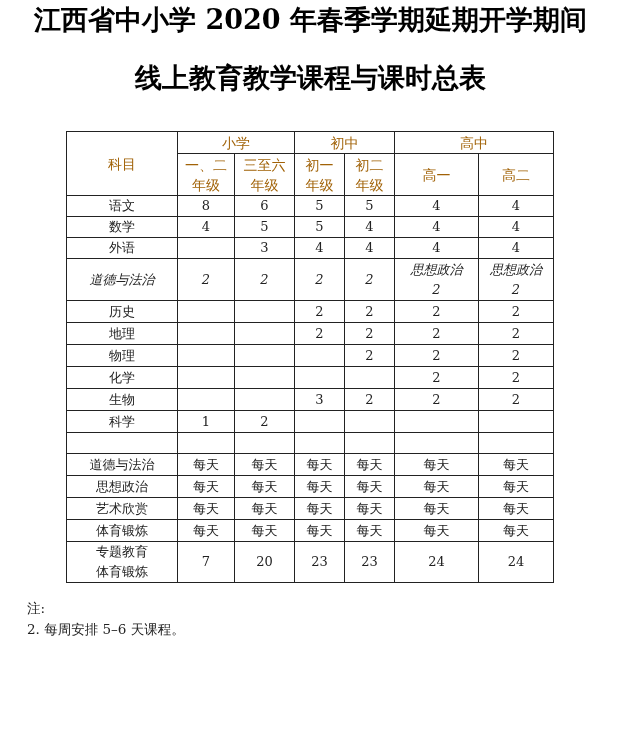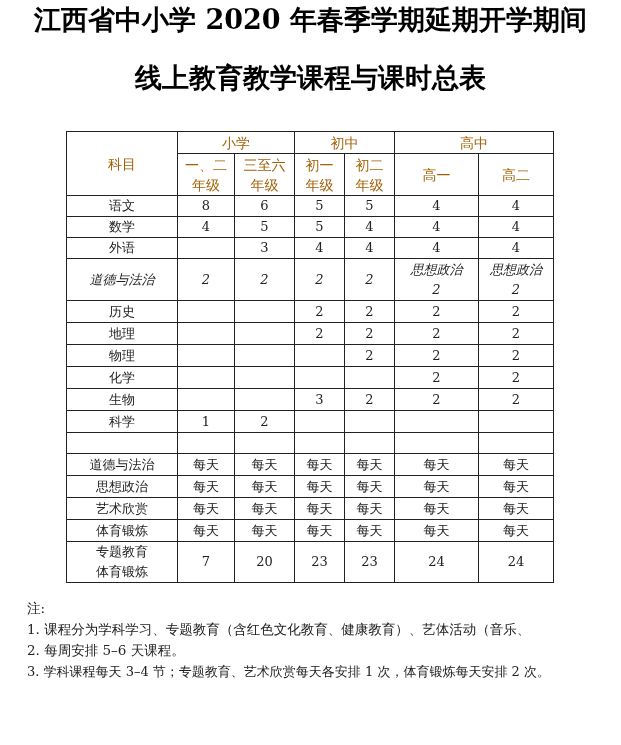--- a/index.html
+++ b/index.html
@@ -219,16 +219,14 @@
         <td>23</td>
         <td>23</td>
         <td>24</td>
         <td>24</td>
       </tr>
     </tbody>
 </table>
 
 <div class="notes">
   <div>注:</div>
-  <div>1. 课程分为学科学习、专题教育（含红色文化教育、健康教育）、艺体活动（音乐、</div>
   <div>2. 每周安排 5–6 天课程。</div>
-  <div style="white-space:nowrap;font-size:13px;">3. 学科课程每天 3–4 节；专题教育、艺术欣赏每天各安排 1 次，体育锻炼每天安排 2 次。</div>
 </div>
 
 </body></html>

